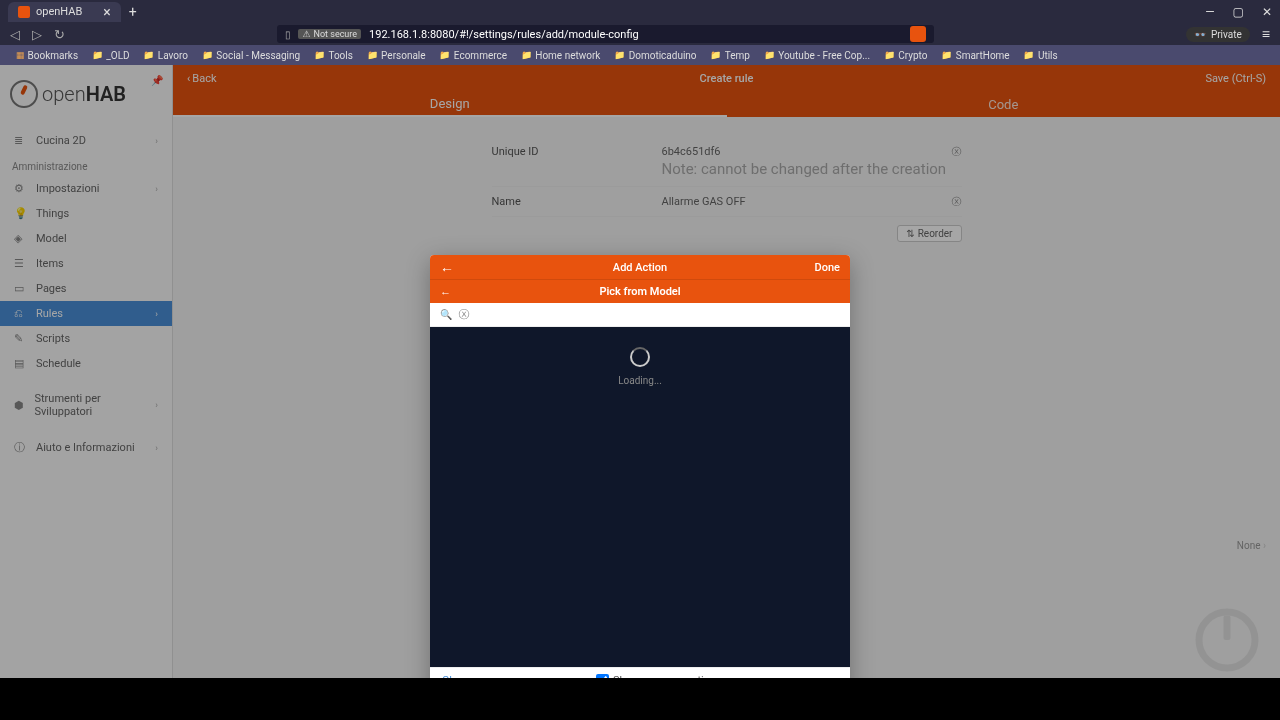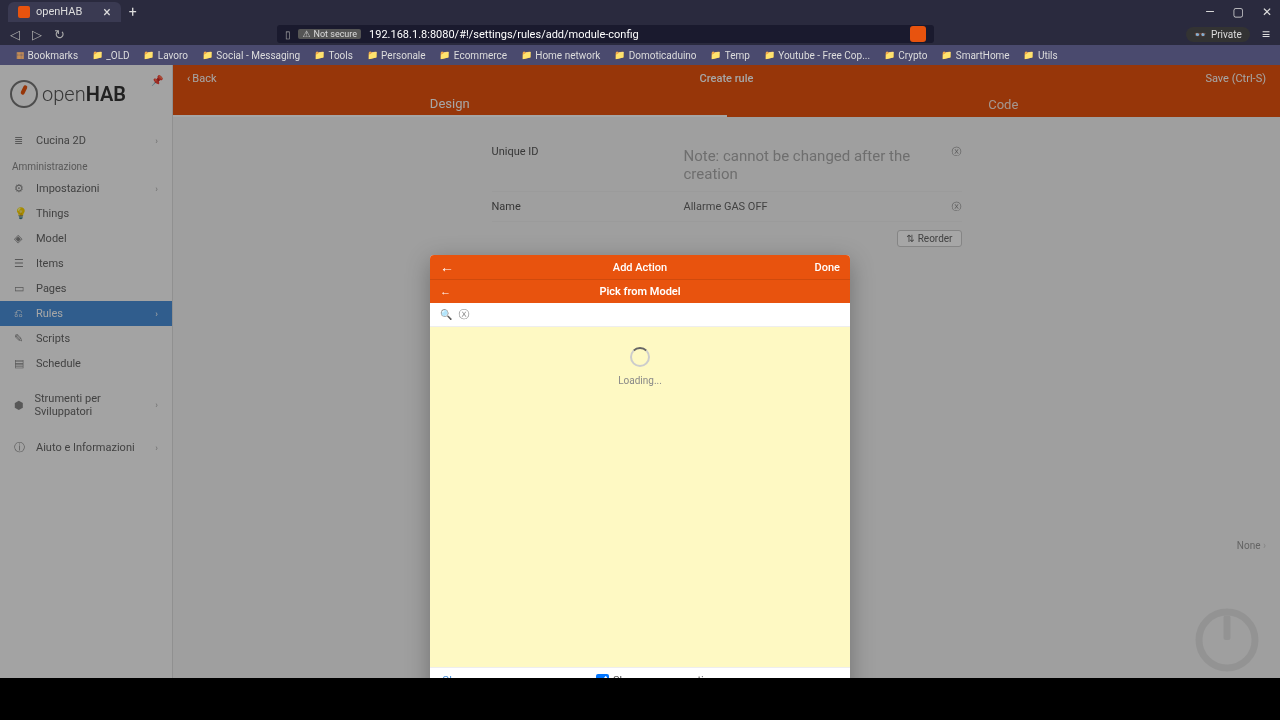--- a/index.html
+++ b/index.html
@@ -50,21 +50,21 @@
 .page-header { background: #e8530e; height: 26px; display: flex; align-items: center; padding: 0 14px; color: #fff; font-size: 11px; }
 .back-link { cursor: pointer; display: flex; align-items: center; gap: 2px; }
 .page-title { position: absolute; left: 50%; transform: translateX(-50%); font-weight: 500; }
 .save-link { margin-left: auto; cursor: pointer; }
 
 .page-tabs { background: #e8530e; height: 26px; display: flex; }
 .page-tab { flex: 1; display: flex; align-items: center; justify-content: center; font-size: 13px; color: rgba(255,255,255,0.85); cursor: pointer; }
 .page-tab.active { border-bottom: 2px solid #fff; color: #fff; }
 
 .form-area { padding: 20px 0; max-width: 470px; margin: 0 auto; }
-.form-row { display: flex; align-items: flex-start; padding: 8px 0; border-bottom: 1px solid #eee; position: relative; gap: 22px; }
+.form-row { display: flex; align-items: flex-start; padding: 8px 0; border-bottom: 1px solid #eee; position: relative; }
 .form-label { width: 170px; font-size: 11px; color: #555; }
 .form-value { flex: 1; font-size: 11px; color: #666; }
 .form-note { font-size: 15px; color: #aaa; margin-top: 2px; }
 .form-clear { position: absolute; right: 0; color: #888; cursor: pointer; font-size: 10px; }
 .reorder-btn { margin-left: auto; background: #fff; border: 1px solid #ccc; border-radius: 3px; padding: 2px 8px; font-size: 10px; color: #666; cursor: pointer; display: flex; align-items: center; gap: 3px; }
 
 .dim-overlay { position: absolute; inset: 0; background: rgba(0,0,0,0.35); }
 
 .modal { position: absolute; left: 430px; top: 190px; width: 420px; background: #fff; border-radius: 4px; box-shadow: 0 6px 24px rgba(0,0,0,0.3); overflow: hidden; }
 .modal-header1 { background: #e8530e; height: 24px; display: flex; align-items: center; padding: 0 10px; color: #fff; font-size: 11px; position: relative; }
@@ -72,21 +72,21 @@
 .modal-header1 .mtitle { position: absolute; left: 50%; transform: translateX(-50%); font-weight: 500; }
 .modal-header1 .mdone { margin-left: auto; cursor: pointer; font-weight: 500; }
 .modal-header2 { background: #e8530e; height: 24px; display: flex; align-items: center; padding: 0 10px; color: #fff; font-size: 11px; border-top: 1px solid rgba(0,0,0,0.1); }
 .modal-header2 .mtitle2 { position: absolute; left: 50%; transform: translateX(-50%); font-weight: 600; font-size: 11px; }
 
 .search-row { display: flex; align-items: center; padding: 4px 10px; border-bottom: 1px solid #eee; }
 .search-icon { color: #aaa; font-size: 10px; margin-right: 6px; }
 .search-input { flex: 1; border: none; outline: none; font-size: 11px; color: #333; }
 .search-clear { color: #888; cursor: pointer; font-size: 11px; }
 
-.modal-body { height: 340px; display: flex; flex-direction: column; align-items: center; justify-content: flex-start; padding-top: 20px; background: #fef9c3; }
+.modal-body { height: 340px; display: flex; flex-direction: column; align-items: center; justify-content: flex-start; padding-top: 20px; background: #0f172a; }
 .spinner { width: 20px; height: 20px; border: 2px solid #ccc; border-top-color: #666; border-radius: 50%; animation: spin 0.8s linear infinite; }
 @keyframes spin { to { transform: rotate(360deg); } }
 .loading-text { font-size: 10px; color: #888; margin-top: 8px; }
 
 .modal-footer { display: flex; align-items: center; padding: 6px 12px; background: #fff; border-top: 1px solid #eee; font-size: 11px; }
 .clear-btn { color: #4a90d9; cursor: pointer; }
 .checkbox-area { margin: 0 auto; display: flex; align-items: center; gap: 4px; color: #555; }
 .checkbox-area input { cursor: pointer; }
 
 .watermark { position: absolute; right: 18px; bottom: 45px; width: 70px; height: 70px; opacity: 0.15; }
@@ -257,20 +257,21 @@
       <span class="save-link">Save (Ctrl-S)</span>
     </div>
     <div class="page-tabs">
       <div class="page-tab active">Design</div>
       <div class="page-tab">Code</div>
     </div>
     <div class="form-area">
       <div class="form-row">
         <div class="form-label">Unique ID</div>
         <div class="form-value">
+          <div>6b4c651df6</div>
           <div class="form-note">Note: cannot be changed after the creation</div>
         </div>
         <span class="form-clear">ⓧ</span>
       </div>
       <div class="form-row">
         <div class="form-label">Name</div>
         <div class="form-value">Allarme GAS OFF</div>
         <span class="form-clear">ⓧ</span>
       </div>
       <div class="form-row" style="border:none;justify-content:flex-end;">

